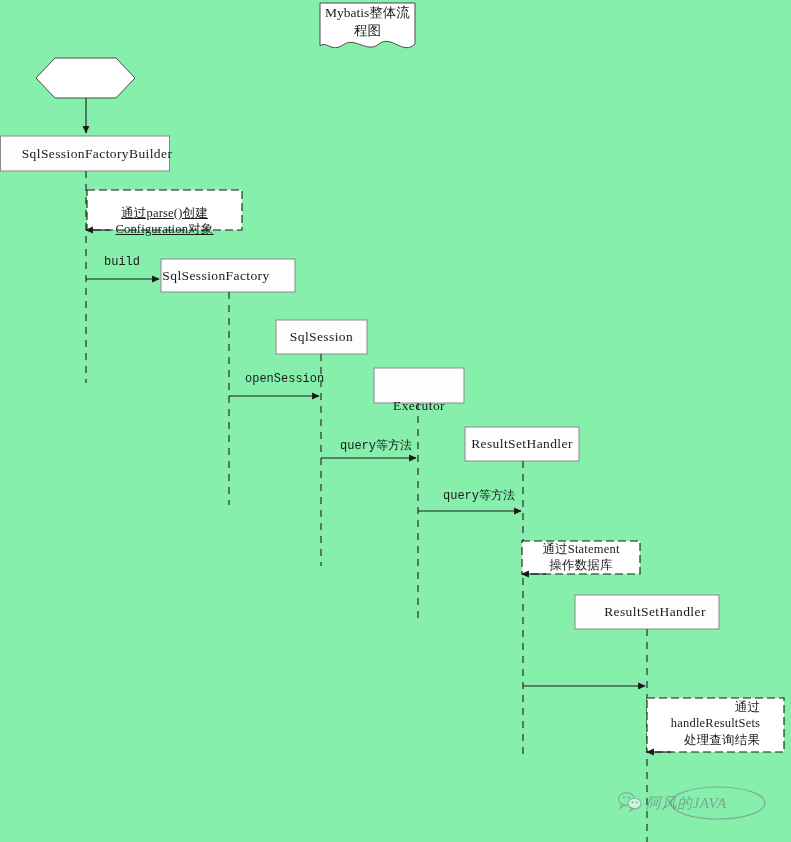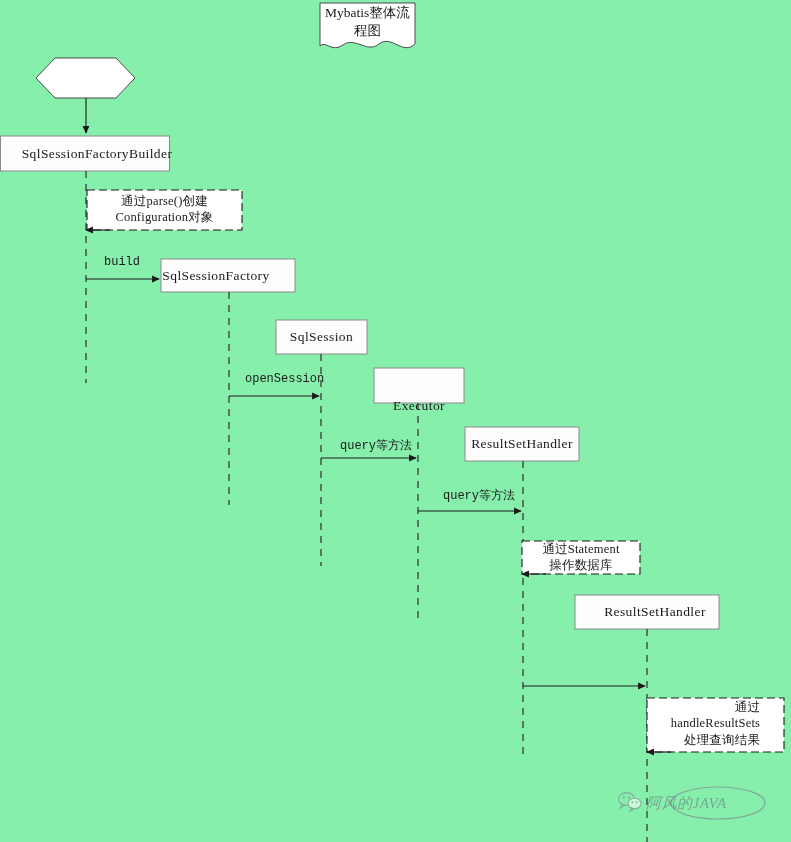--- a/index.html
+++ b/index.html
@@ -126,21 +126,21 @@
   <div class="node-label title-label" style="left:320px; top:2px; width:95px; height:40px;">Mybatis整体流程图</div>
 
 
   <div class="node-label box-label" style="left:0px; top:136px; width:170px; height:35px;margin-left:12px;">SqlSessionFactoryBuilder</div>
   <div class="node-label box-label" style="left:149px; top:259px; width:134px; height:33px;text-align:right;">SqlSessionFactory</div>
   <div class="node-label box-label" style="left:276px; top:320px; width:91px; height:34px;">SqlSession</div>
   <div class="node-label box-label" style="left:374px; top:368px; width:90px; height:35px;margin-top:20px;">Executor</div>
   <div class="node-label box-label" style="left:465px; top:427px; width:114px; height:34px;">ResultSetHandler</div>
   <div class="node-label box-label" style="left:575px; top:595px; width:144px; height:34px;padding-left:8px;">ResultSetHandler</div>
 
-  <div class="node-label note-label" style="left:87px; top:190px; width:155px; height:38px;">通过parse()创建
+  <div class="node-label note-label" style="left:87px; top:202px; width:155px; height:38px;text-decoration:underline;">通过parse()创建
 Configuration对象</div>
   <div class="node-label note-label" style="left:522px; top:541px; width:118px; height:32px;">通过Statement
 操作数据库</div>
   <div class="node-label note-label" style="left:647px; top:697px; width:137px; height:53px;text-align:right;">通过
 handleResultSets
 处理查询结果</div>
 
   <div class="msg-label" style="left:104px; top:255px;">build</div>
   <div class="msg-label" style="left:245px; top:372px;">openSession</div>
   <div class="msg-label" style="left:340px; top:437px;">query等方法</div>

